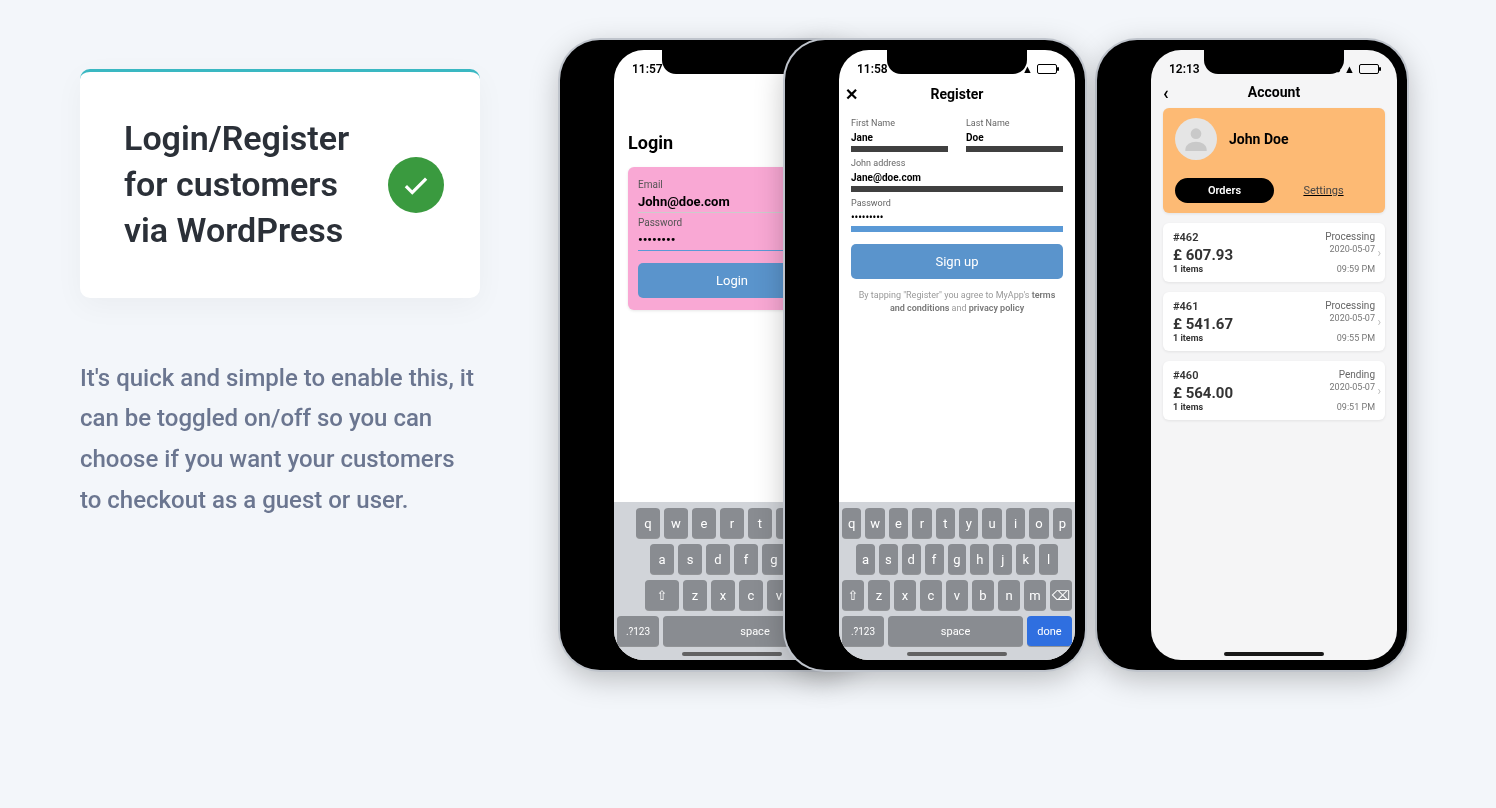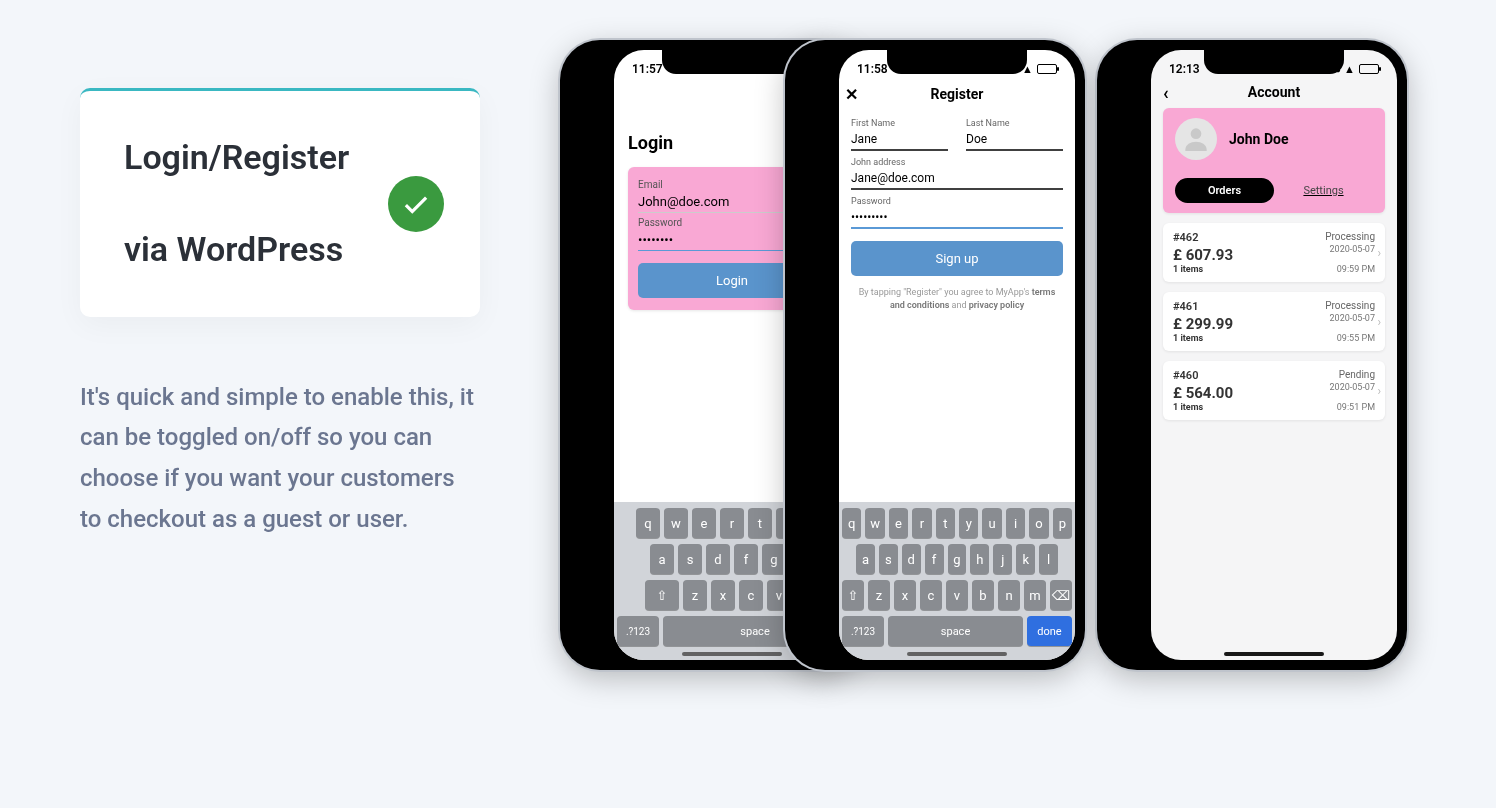--- a/index.html
+++ b/index.html
@@ -7,21 +7,21 @@
   font-family: -apple-system, BlinkMacSystemFont, "Segoe UI", Roboto, Helvetica, Arial, sans-serif;
   background: #f3f6fa;
   width: 1496px;
   height: 808px;
   overflow: hidden;
   position: relative;
 }
 .layout { display: flex; height: 100%; }
 .left-col {
   width: 540px;
-  padding: 88px 60px 0 80px;
+  padding: 69px 60px 0 80px;
 }
 .feature-card {
   background: #fff;
   border-radius: 10px;
   border-top: 3px solid #3ab8c2;
   padding: 44px 36px 44px 44px;
   display: flex;
   align-items: center;
   justify-content: space-between;
   box-shadow: 0 8px 30px rgba(0,0,0,0.04);
@@ -107,40 +107,40 @@
 .logo-top::before{content:'';display:inline-block;width:3px;height:10px;background:#e0b000;margin-right:2px;}
 .logo-bot { color: #000; }
 .login-heading { font-size: 18px; font-weight: 700; padding: 12px 0 14px; }
 .field-card {
   background: #f9a8d4;
   border-radius: 6px;
   padding: 8px 10px 12px;
   box-shadow: 0 1px 3px rgba(0,0,0,0.1);
 }
 .field-label { font-size: 10px; color: #555; margin-top:4px;}
-.field-value { font-size: 13px; font-weight: 400; border-bottom: 1px solid #ccc; padding: 4px 0 3px; }
+.field-value { font-size: 13px; font-weight: 700; border-bottom: 1px solid #ccc; padding: 4px 0 3px; }
 .field-value.active { border-bottom-color: #5a99d6; }
 .btn-primary {
   background: #5a94cc;
   color: #fff;
   text-align: center;
   padding: 10px;
   border-radius: 5px;
   font-size: 13px;
   margin-top: 12px;
 }
 
 .nav-header { display: flex; align-items: center; justify-content: center; position: relative; padding: 6px 0 10px; }
 .nav-close { position: absolute; left: 6px; font-size: 16px; font-weight: 700;}
 .nav-title { font-size: 14px; font-weight: 700; }
 .reg-body { padding: 0 12px; }
 .reg-row { display: flex; gap: 18px; }
 .reg-field { flex: 1; }
 .reg-label { font-size: 9px; color: #666; margin-top: 6px; }
-.reg-value { font-size: 12px; font-weight: 400; border-bottom: 2px solid #404040; padding: 4px 0 3px; }
+.reg-value { font-size: 10px; font-weight: 700; border-bottom: 6px solid #404040; padding: 4px 0 3px; }
 .reg-value.active { border-bottom-color: #5a99d6; }
 .legal { font-size: 9px; color: #999; text-align: center; margin-top: 10px; line-height:1.4; padding:0 6px;}
 .legal b { color: #777; font-weight: 600;}
 
 .keyboard {
   position: absolute;
   bottom: 0; left: 0; right: 0;
   background: #d1d4d9;
   padding: 6px 3px 8px;
 }
@@ -162,21 +162,21 @@
 .key.done { background:#2f6fe0; max-width:50px; font-size:11px;}
 .krow.indent { padding: 0 14px; }
 .krow.last { }
 .home-ind { position:absolute; bottom:4px; left:50%; transform:translateX(-50%); width:100px; height:4px; background:#000; border-radius:3px; opacity:0.9;}
 .phone-2 .home-ind, .phone-1 .home-ind { background:#555;}
 
 .acct-nav { display:flex; align-items:center; padding: 4px 10px 8px; position:relative;}
 .acct-back { font-size: 18px; font-weight: 700; position:absolute; left:12px;}
 .acct-title { font-size: 14px; font-weight: 700; margin:0 auto;}
 .acct-body { padding: 0 12px; }
-.profile-card { background:#f9a8d4; border-radius:6px; padding:10px 12px; box-shadow:0 1px 3px rgba(0,0,0,0.08);}
+.profile-card { background:#fdba74; border-radius:6px; padding:10px 12px; box-shadow:0 1px 3px rgba(0,0,0,0.08);}
 .profile-top { display:flex; align-items:center; gap:12px; padding-bottom:10px;}
 .avatar { width:42px; height:42px; border-radius:50%; background:#e5e5e5; display:flex; align-items:center; justify-content:center;}
 .avatar svg{width:32px;height:32px;fill:#c9c9c9;}
 .profile-name { font-size:14px; font-weight:700;}
 .seg { display:flex; gap:0; padding-top:8px;text-decoration:underline;}
 .seg-btn { flex:1; text-align:center; font-size:11px; padding:6px 0; border-radius:14px;}
 .seg-btn.active { background:#000; color:#fff; font-weight:600;}
 .seg-btn.inactive { color:#444; }
 .order-card { background:#fff; border-radius:6px; margin-top:10px; padding:8px 10px; box-shadow:0 1px 3px rgba(0,0,0,0.08); position:relative;}
 .order-row { display:flex; justify-content:space-between; font-size:10px; color:#333;}
@@ -189,21 +189,21 @@
 .order-chev { position:absolute; right:4px; top:50%; transform:translateY(-50%); color:#bbb; font-size:12px;}
 </style>
 </head>
 <body>
 
 <div class="layout">
   <div class="left-col">
     <div class="feature-card">
       <div class="feature-title">
         <span>Login/Register</span><br>
-        <br>
+        <span>for customers</span><br>
         <span>via WordPress</span>
       </div>
       <div class="check-badge">
         <svg viewBox="0 0 24 24">
             <path fill="#fff" d="M9 16.2l-4.2-4.2L3 13.8 9 19.8 21 7.8l-1.8-1.8z"></path>
           </svg>
       </div>
     </div>
     <div class="feature-desc">It's quick and simple to enable this, it can be toggled on/off so you can choose if you want your customers to checkout as a guest or user.</div>
   </div>
@@ -396,21 +396,21 @@
                   <span class="order-time">09:59 PM</span>
                 </div>
                 <span class="order-chev">›</span>
               </div>
               <div class="order-card">
                 <div class="order-row">
                   <span class="order-id">#461</span>
                   <span class="order-status">Processing</span>
                 </div>
                 <div class="order-row">
-                  <span class="order-price">£ 299.99</span>
+                  <span class="order-price">£ 541.67</span>
                   <span class="order-date">2020-05-07</span>
                 </div>
                 <div class="order-row">
                   <span class="order-items">1 items</span>
                   <span class="order-time">09:55 PM</span>
                 </div>
                 <span class="order-chev">›</span>
               </div>
               <div class="order-card">
                 <div class="order-row">

